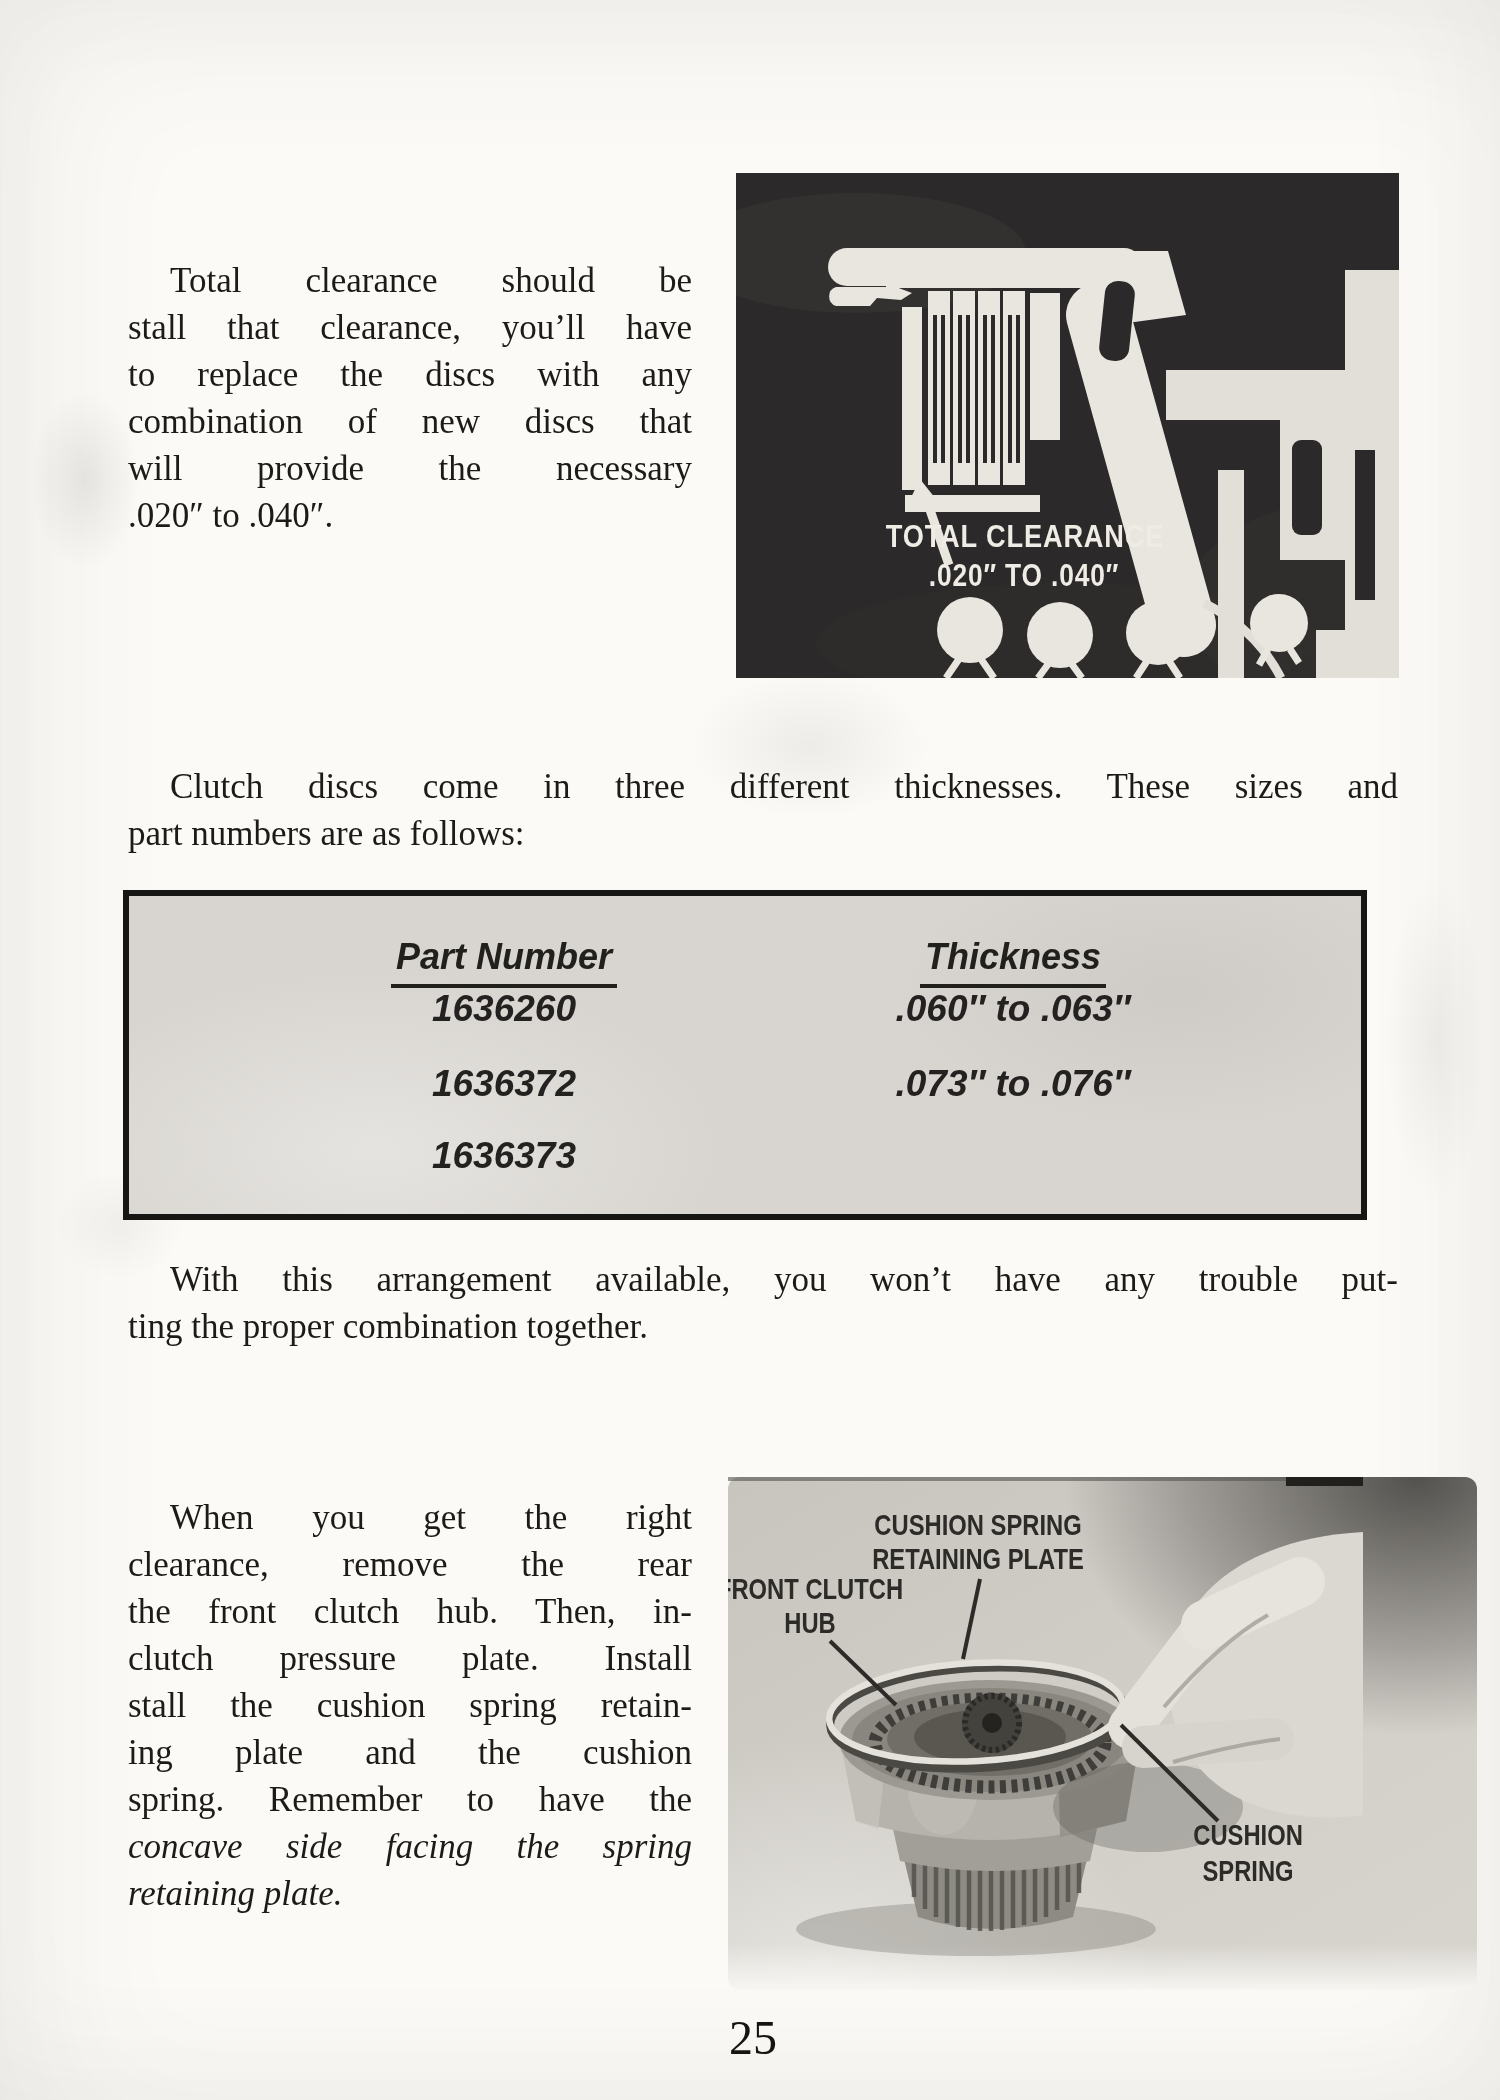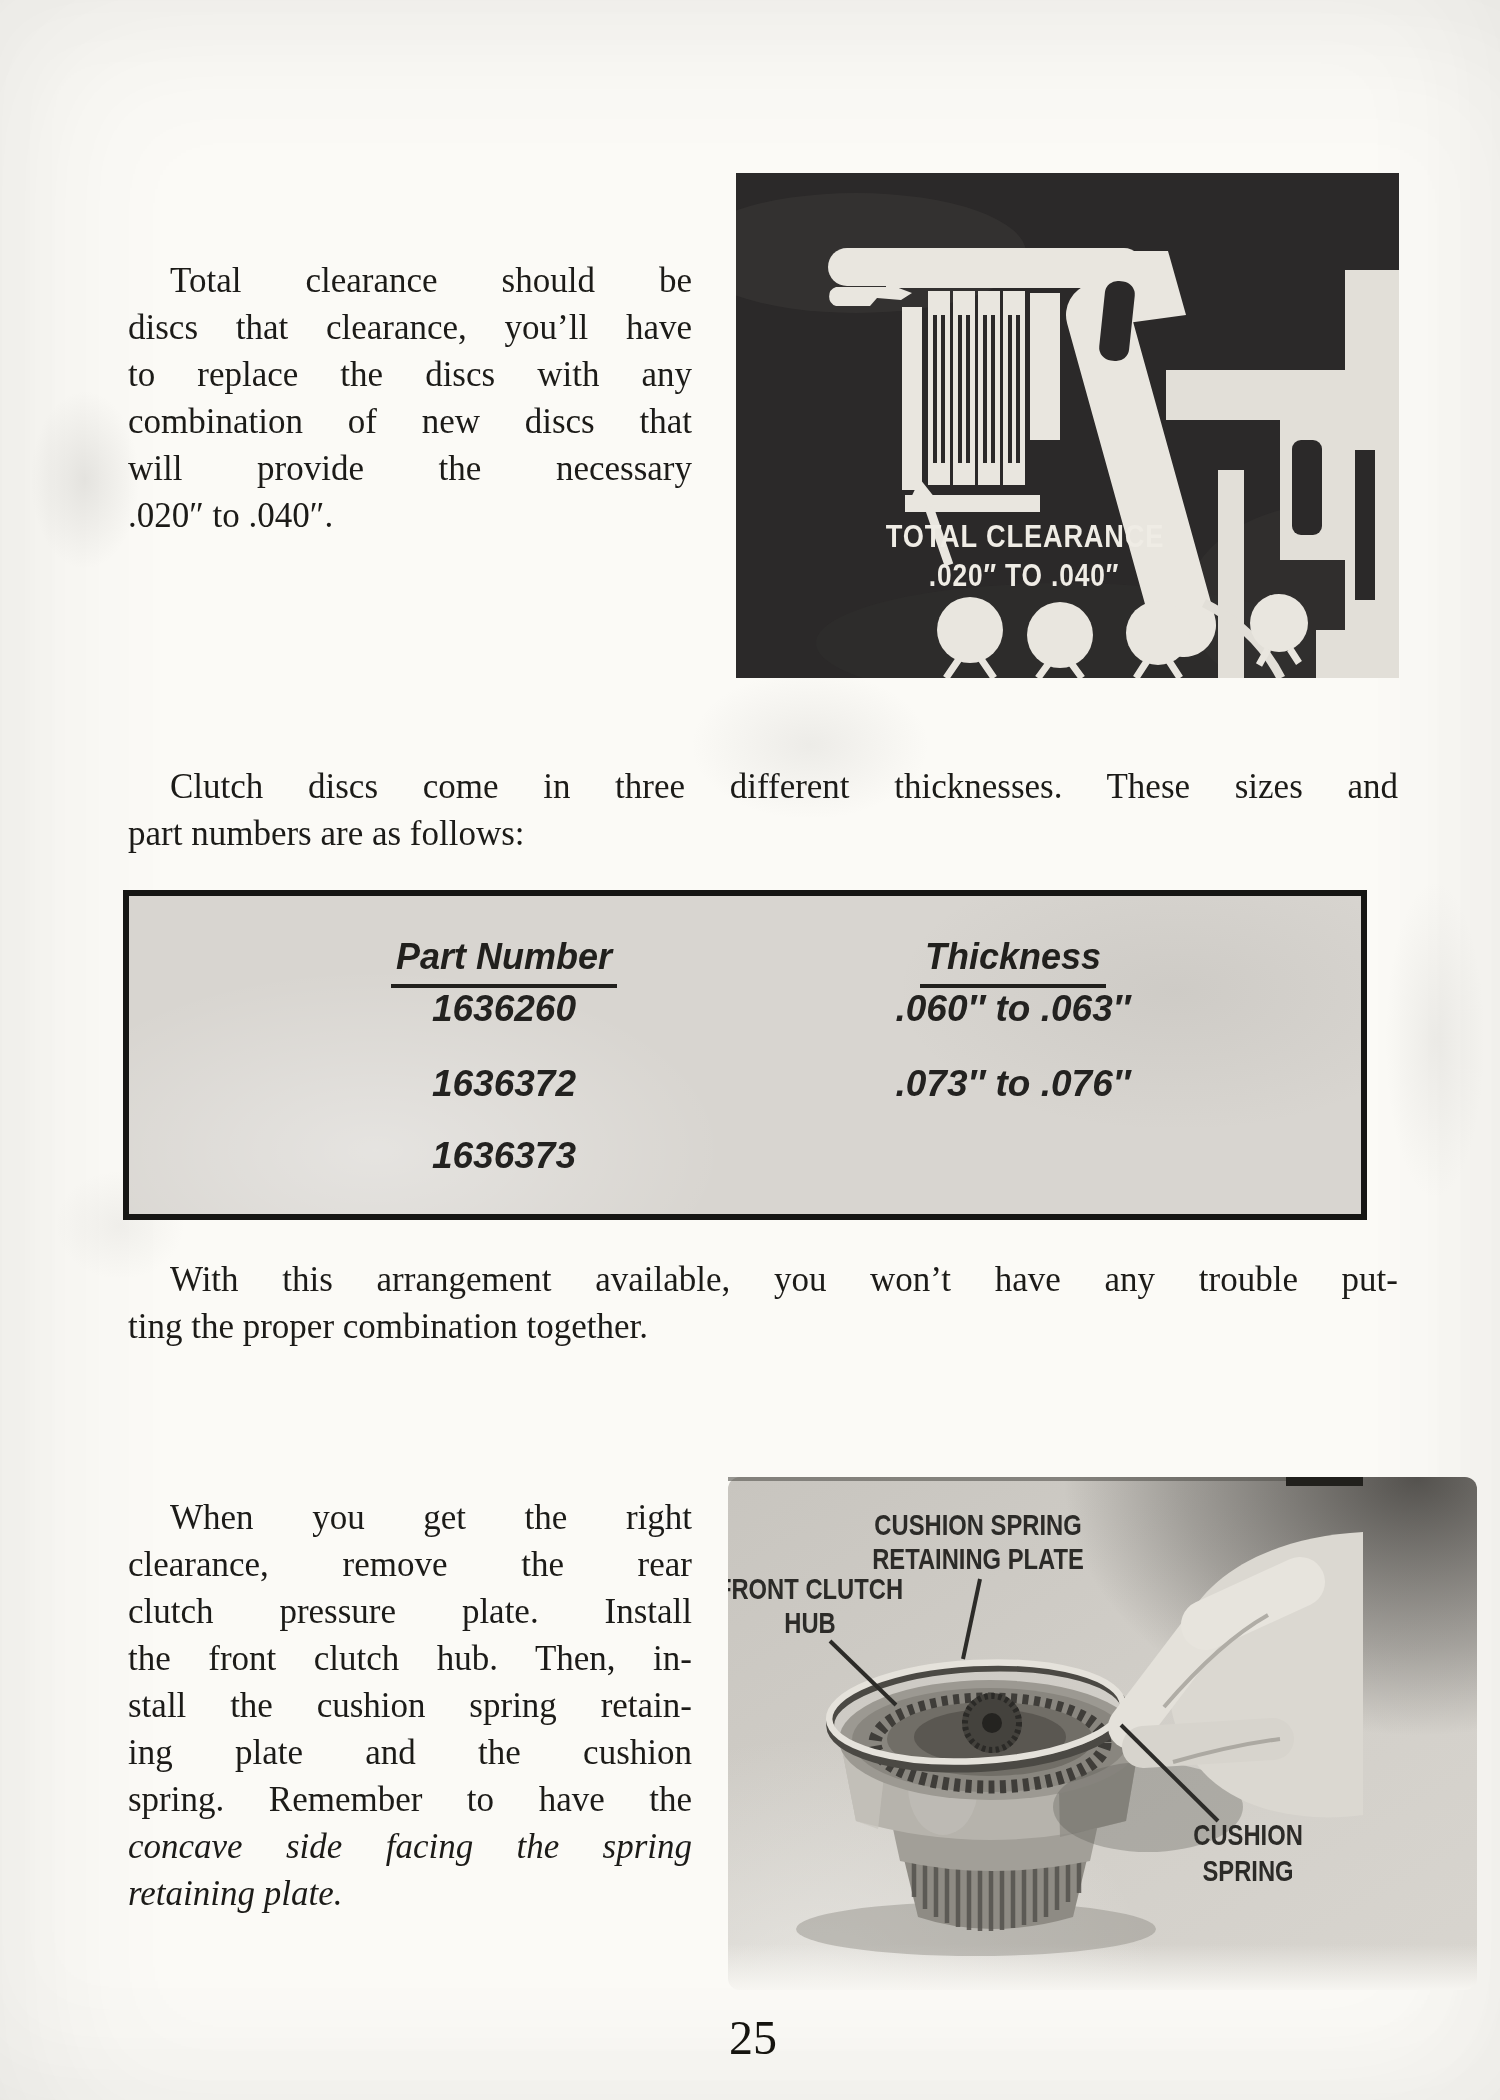--- a/index.html
+++ b/index.html
@@ -67,21 +67,21 @@
 
 <div id="page">
 
   <div class="smudge sm1"></div>
   <div class="smudge sm2"></div>
   <div class="smudge sm3"></div>
   <div class="smudge sm4"></div>
 
   <div id="intro-para" class="para">
       <div class="line ind">Total clearance should be</div>
-      <div class="line">discs that clearance, you’ll have</div>
+      <div class="line">stall that clearance, you’ll have</div>
       <div class="line">to replace the discs with any</div>
       <div class="line">combination of new discs that</div>
       <div class="line">will provide the necessary</div>
       <div class="line last">.020″ to .040″.</div>
     </div>
 
   <div id="fig-clearance" class="figure">
     <svg width="663" height="505" viewBox="0 0 663 505">
       <rect width="663" height="505" fill="#2b2929"></rect>
       <ellipse cx="120" cy="80" rx="170" ry="60" fill="#3a3836" opacity="0.55"></ellipse>
@@ -190,22 +190,22 @@
   </div>
 
   <div id="arrangement-para" class="para">
       <div class="line ind">With this arrangement available, you won’t have any trouble put-</div>
       <div class="line last">ting the proper combination together.</div>
     </div>
 
   <div id="assembly-para" class="para">
       <div class="line ind">When you get the right</div>
       <div class="line">clearance, remove the rear</div>
+      <div class="line">the front clutch hub. Then, in-</div>
       <div class="line">clutch pressure plate. Install</div>
-      <div class="line">the front clutch hub. Then, in-</div>
       <div class="line">stall the cushion spring retain-</div>
       <div class="line">ing plate and the cushion</div>
       <div class="line">spring. Remember to have the</div>
       <div class="line it">concave side facing the spring</div>
       <div class="line it last">retaining plate.</div>
     </div>
 
   <div id="fig-photo" class="figure">
     <svg width="635" height="513" viewBox="0 0 635 513">
 

